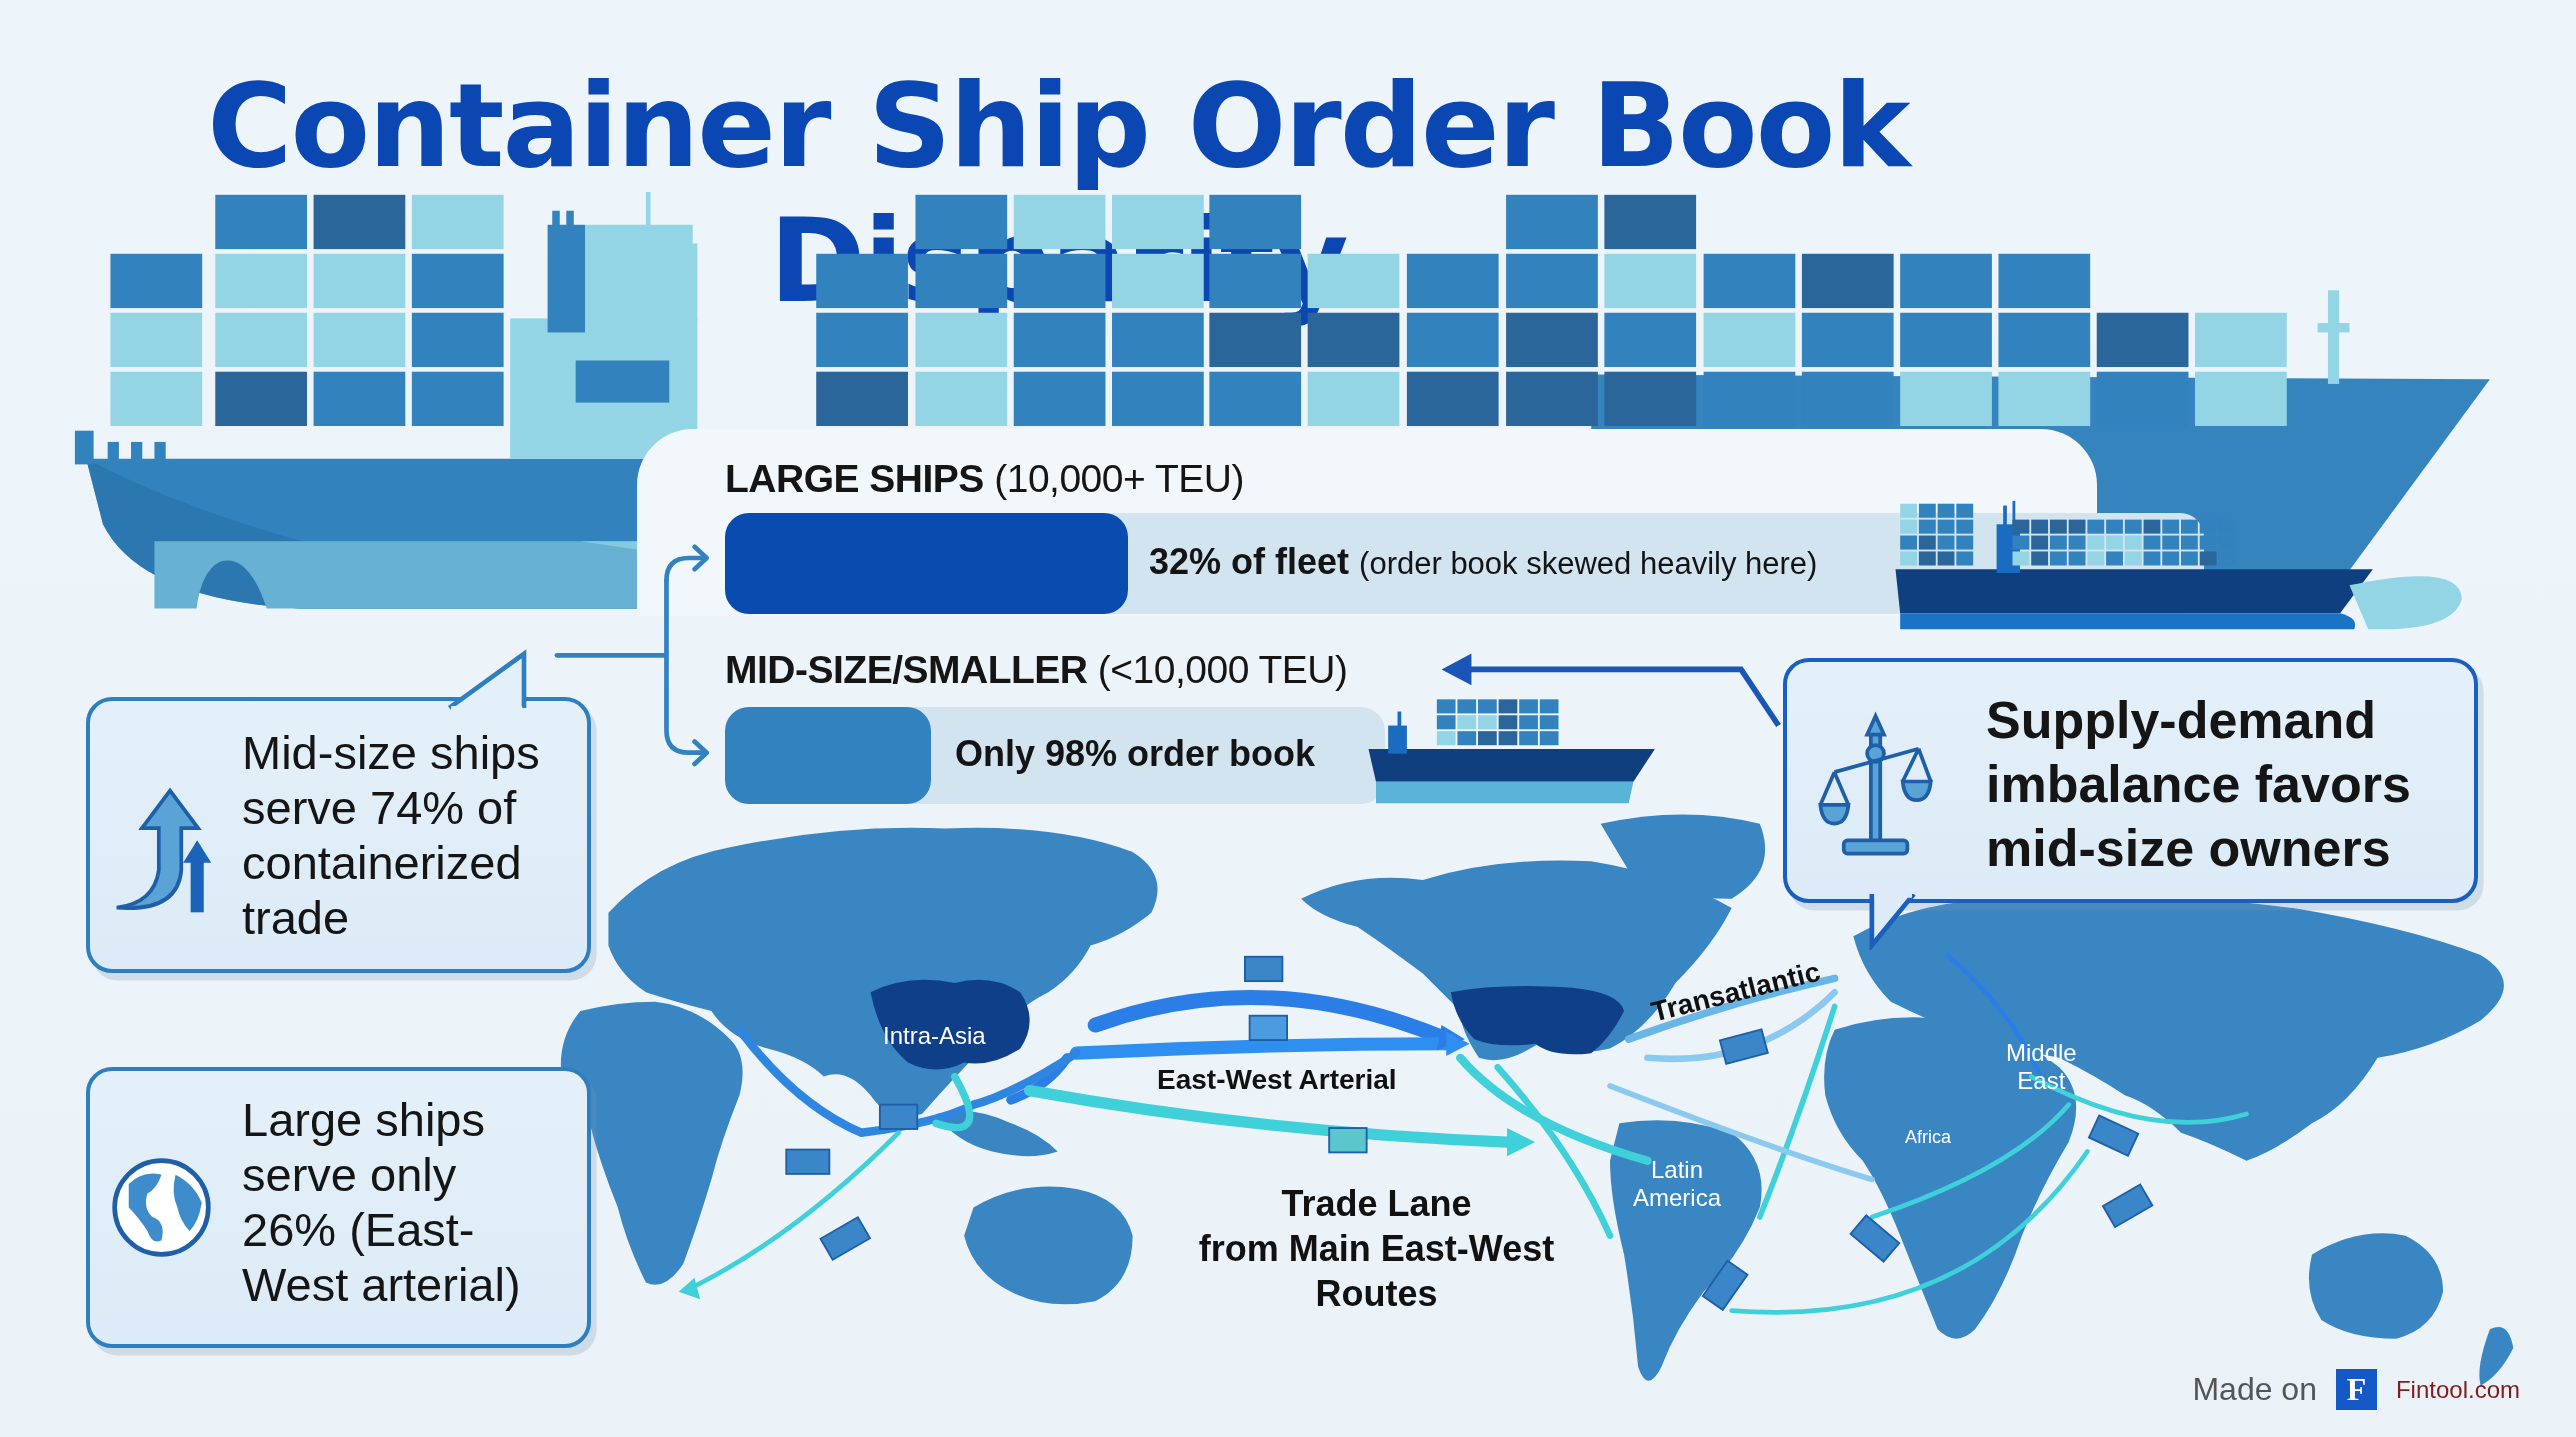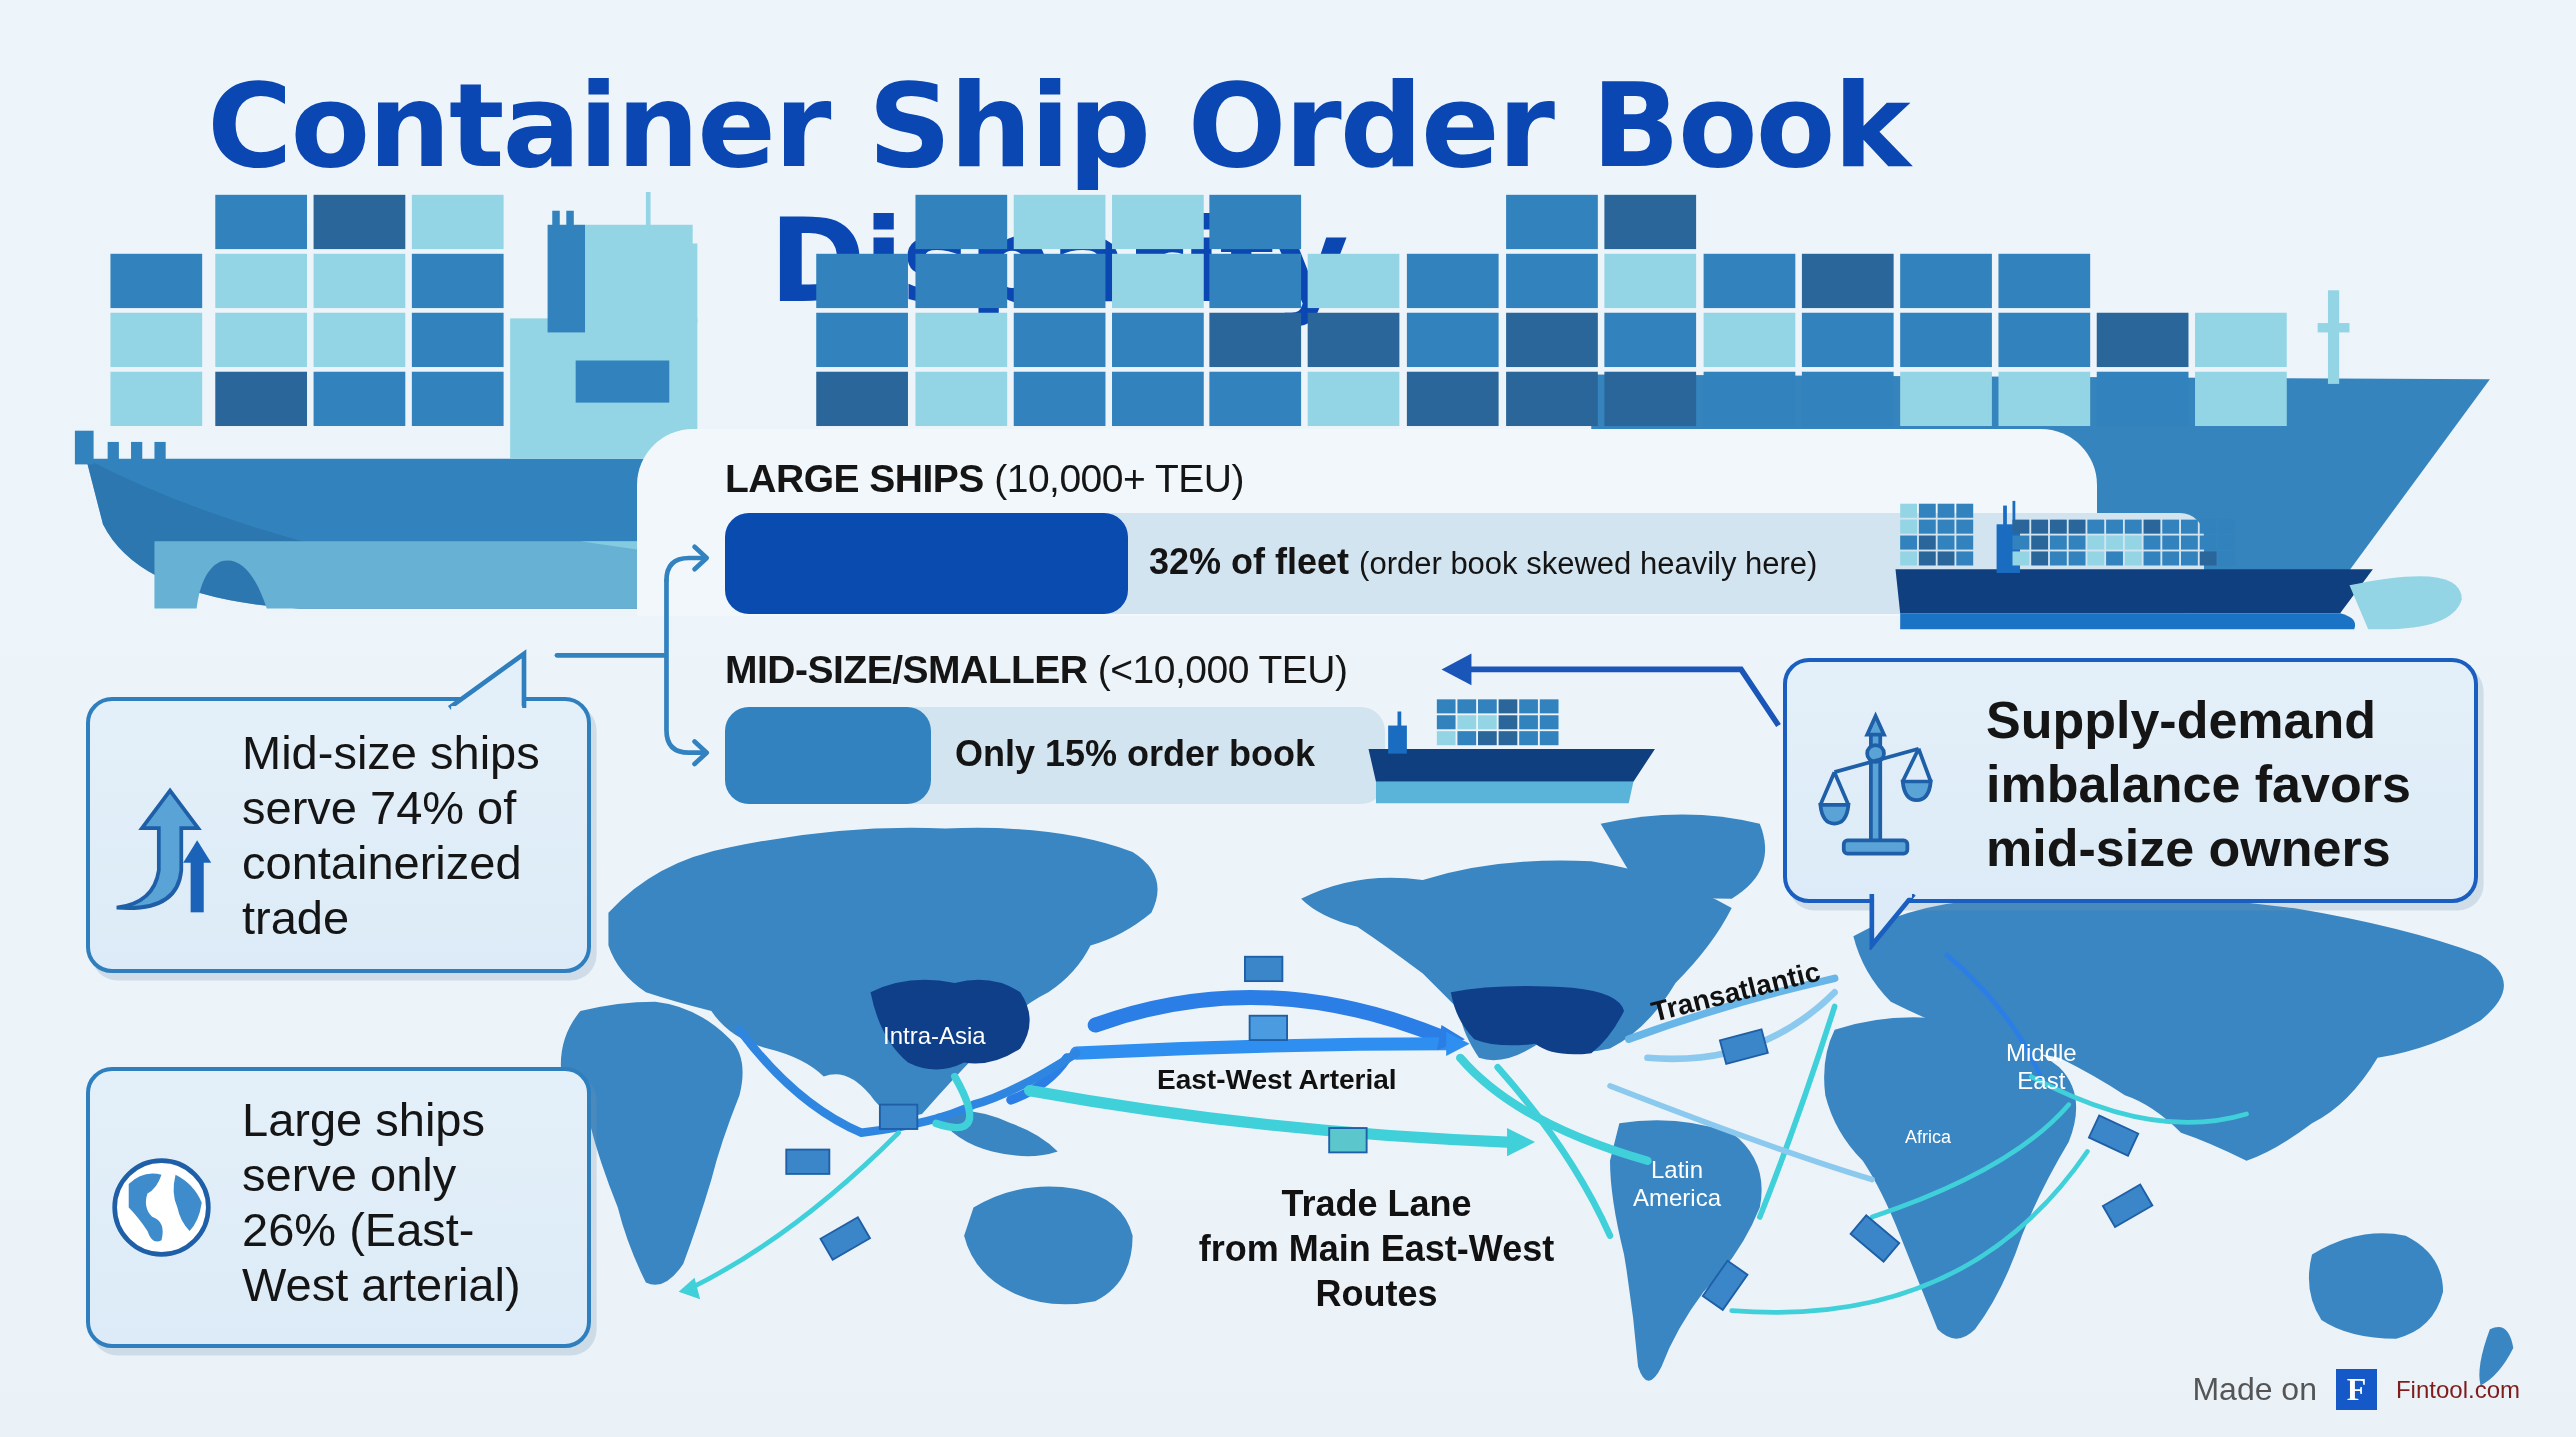--- a/index.html
+++ b/index.html
@@ -193,21 +193,21 @@
 </div>
 
 <div class="row-label" style="left:725px; top:648px;">
   <b>MID-SIZE/SMALLER</b>
   <span>(&lt;10,000 TEU)</span>
 </div>
 <div class="bar-track" style="left:725px; top:707px; width:660px; height:97px;">
   <div class="bar-fill" style="width:206px; background:#3282c0;"></div>
 </div>
 <div class="bar-text" style="left:955px; top:733px;">
-  <b>Only 15% order book</b>
+  <b>Only 98% order book</b>
 </div>
 
 <svg class="layer-svg" viewBox="0 0 2752 1536">
 
   <g>
     <path d="M2025 608 L2535 608 L2500 655 L2030 655 Z" fill="#0f3f7f"></path>
     <path d="M2030 655 L2500 655 Q2520 660 2515 672 L2030 672 Z" fill="#1a73c4"></path>
     <path d="M2510 625 Q2630 600 2630 640 Q2620 675 2530 672 Z" fill="#93d5e4"></path>
     <rect x="2133" y="560" width="25" height="52" fill="#1a6cc0"></rect>
     <rect x="2140" y="540" width="4" height="22" fill="#1a6cc0"></rect>

